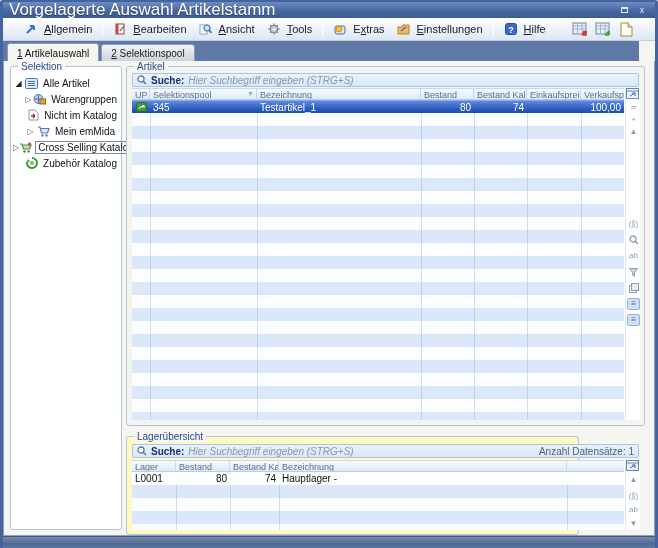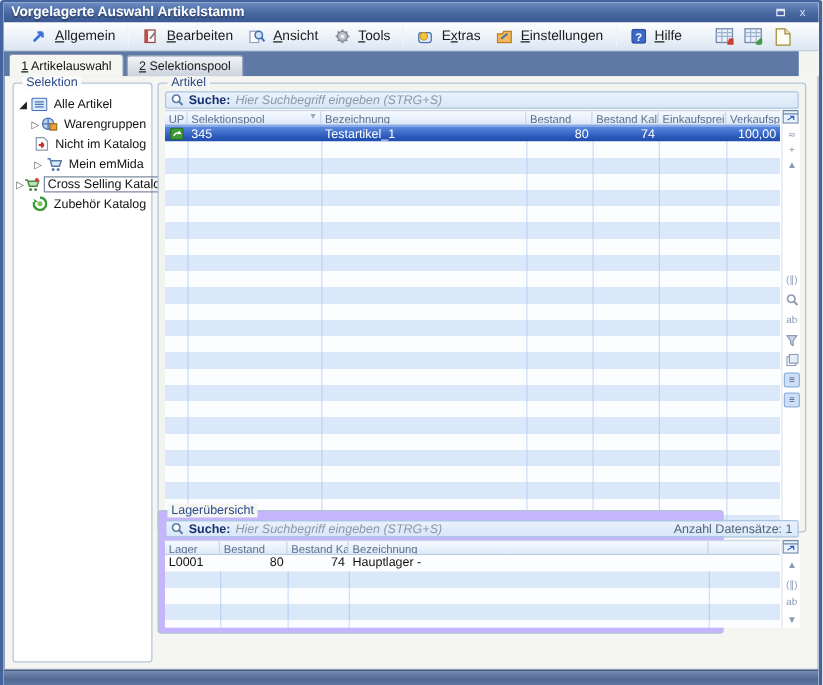--- a/index.html
+++ b/index.html
@@ -11,21 +11,21 @@
     border-left:3px solid #44639f; border-right:3px solid #44639f; border-top:2px solid #44639f;
     border-radius:3px 3px 0 0;
     box-shadow:inset 0 0 0 1px rgba(255,255,255,.25);
   }
   
   .titlebar {
     position:absolute; left:0; top:0; right:0; height:16px;
     background:linear-gradient(#6c8cc4,#48679f 55%,#3b5a96);
     display:flex; align-items:center; padding:0 6px; color:#fff;
   }
-  .titlebar .title { font-size:11px; font-weight:bold; text-shadow:0 1px 1px rgba(0,0,0,.35); }
+  .titlebar .title { font-size:17px; font-weight:normal; text-shadow:0 1px 1px rgba(0,0,0,.35); }
   .titlebar .spacer { flex:1; }
   .tbtn { width:14px; height:12px; margin-left:4px; display:flex; align-items:center; justify-content:center;
           color:#dfe8f6; font-size:9px; line-height:1; cursor:default; }
   .tbtn .restore-box { width:7px; height:6px; border:1px solid #dfe8f6; border-top-width:2px; }
   
   .menubar {
     position:absolute; left:0; top:16px; right:0; height:23px;
     background:linear-gradient(#fefefe,#e9f0f8 60%,#dce6f3);
     border-bottom:1px solid #c2cfe0;
     display:flex; align-items:center; padding:0 16px; gap:2px;
@@ -49,21 +49,21 @@
   .content { position:absolute; left:0; top:59px; right:0; bottom:12px; background:#f5f6f1;
              border:1px solid #93a2b8; border-top:none; }
   .bottomband { position:absolute; left:0; right:0; bottom:0; height:12px;
                 background:linear-gradient(#7289b0,#536992 60%,#5d76a3); border-top:1px solid #3e567f; }
   
   .group { position:absolute; border:1px solid #b4c3d8; border-radius:3px; }
   .grouplabel { position:absolute; top:-6px; left:7px; background:#f5f6f1; padding:0 3px;
                 font-size:10px; color:#2b4a8b; }
   #grp-selektion { left:6px; top:5px; width:112px; height:464px; background:#fff; }
   #grp-artikel  { left:122px; top:5px; width:519px; height:360px; background:#f2f4f0; }
-  #grp-lager    { left:122px; top:347px; width:453px; height:99px; background:#c4b5fd; }
+  #grp-lager    { left:122px; top:375px; width:453px; height:99px; background:#fef9c3; }
   
   .tree { position:absolute; inset:8px 2px 2px 2px; font-size:10px; color:#111; }
   .tree-row { display:flex; align-items:center; height:16px; white-space:nowrap; }
   .tw { display:inline-flex; width:11px; justify-content:center; font-size:8px; color:#5a5a5a; }
   .tw.exp { color:#222; }
   .indent { width:12px; }
   .ticon { width:14px; height:13px; display:flex; align-items:center; justify-content:center; margin-right:3px; }
   .tlabel { padding:0 2px; }
   .tlabel.focused { border:1px solid #7f8aa0; }
   

